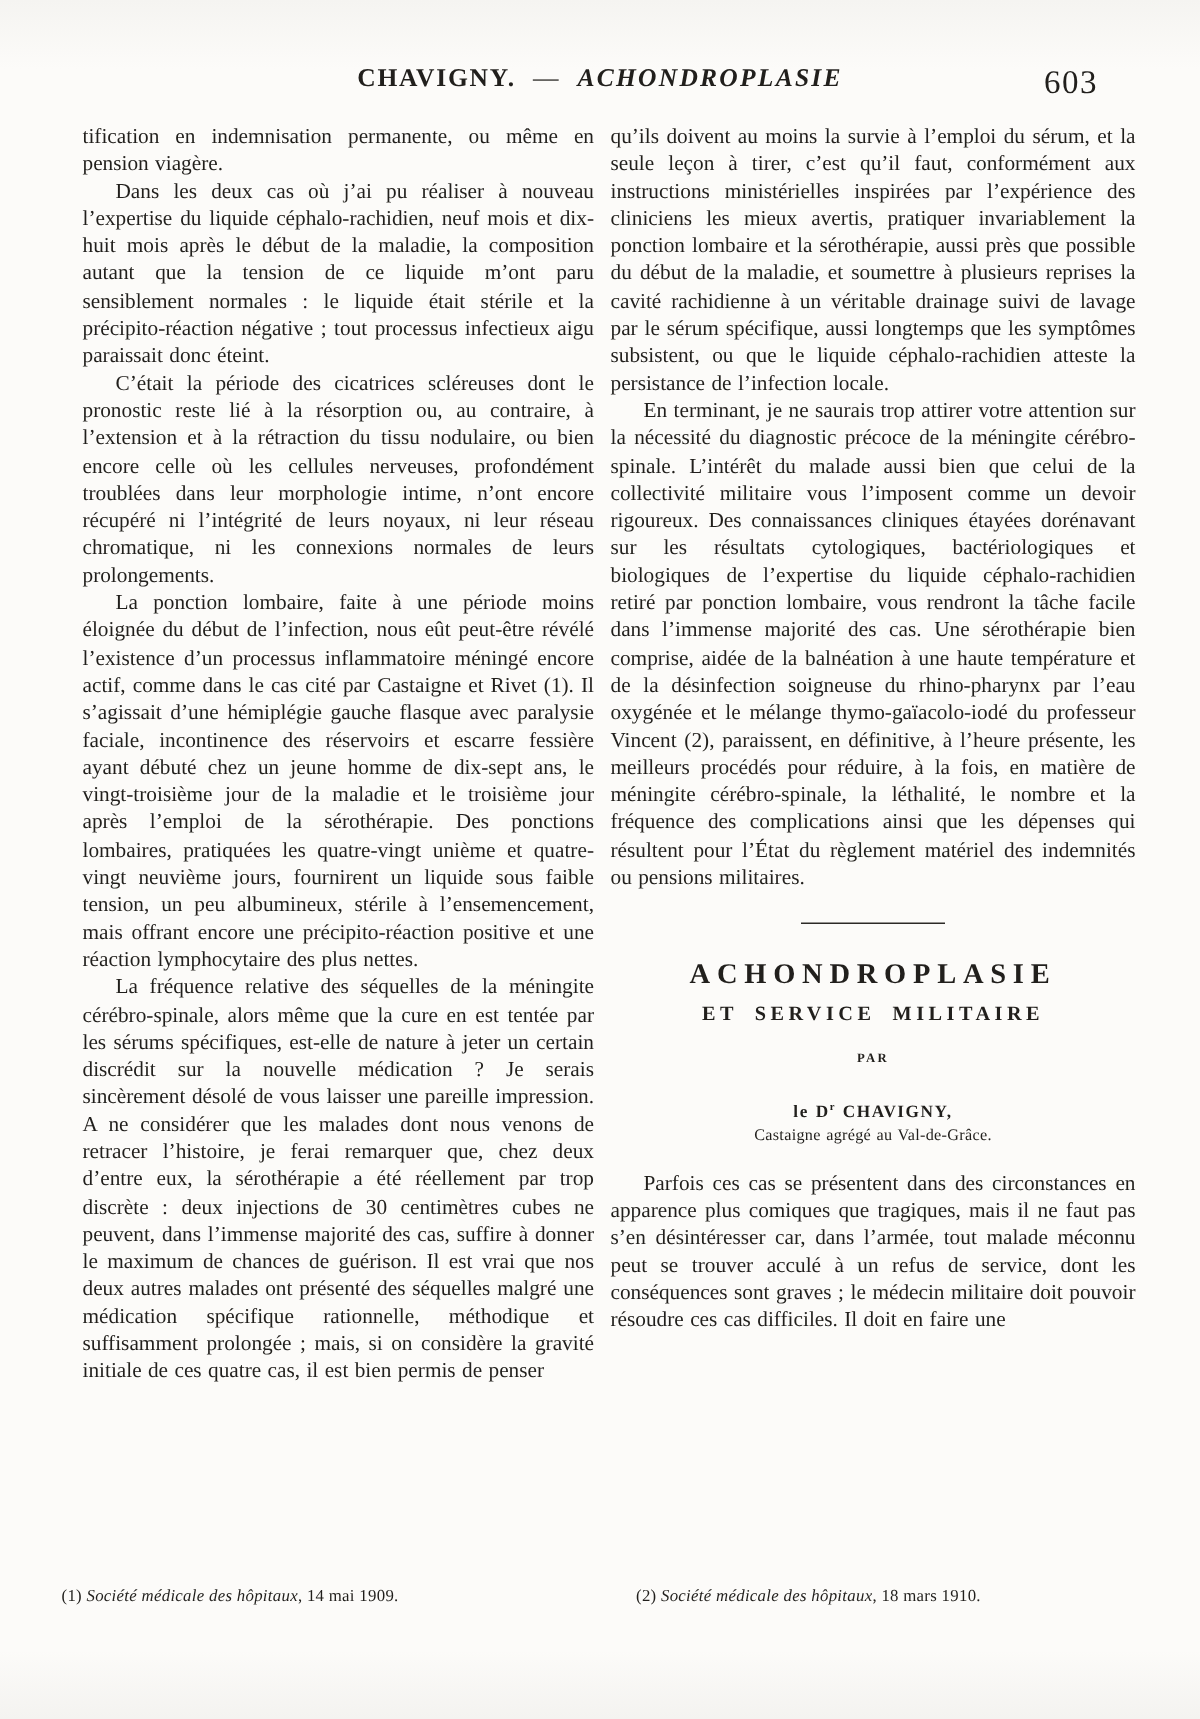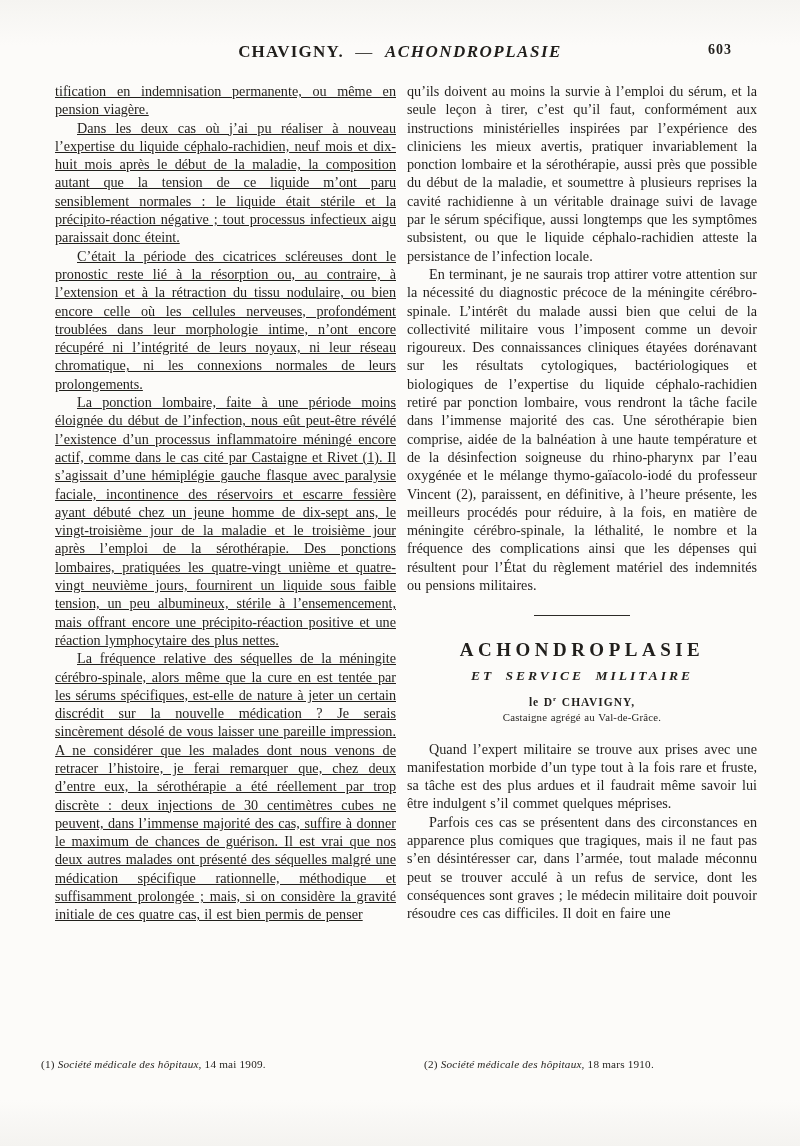--- a/index.html
+++ b/index.html
@@ -16,48 +16,48 @@
   }
   
   .running-head {
     position:absolute; top:42px; left:0; width:800px;
     text-align:center; font-size:17px; letter-spacing:1.2px;
   }
   .running-head .author { font-weight:700; }
   .running-head .dash { padding:0 6px; }
   .running-head .title { font-style:italic; font-weight:600; letter-spacing:1.5px; }
   .page-number {
-    position:absolute; top:42px; right:68px; font-size:14px; letter-spacing:1px;font-weight:bold;
+    position:absolute; top:42px; right:68px; font-size:22px; letter-spacing:1px;
   }
   
   .col {
     position:absolute; top:82px;
     font-size:14.2px; line-height:18.3px;
     text-align:justify; word-spacing:0.05em;
   }
-  .col-left  { left:55px;  width:341px;text-decoration:underline; }
+  .col-left  { left:55px;  width:341px; }
   .col-right { left:407px; width:350px; }
   .col p { margin:0; text-indent:1.55em; }
   .col p.noindent { text-indent:0; }
   
   .section-divider {
     width:96px; height:0; border-top:1.6px solid #2c2a27;
     margin:21px auto 0 auto;
   }
   
   .article-head { text-align:center; }
   .article-title {
     margin-top:25px; font-size:19px; font-weight:700; letter-spacing:4.5px;
     text-indent:0; word-spacing:2px;
   }
   .article-subtitle {
-    margin-top:7px; font-size:13.5px; font-weight:700; letter-spacing:3px; word-spacing:5px;font-style:italic;
+    margin-top:7px; font-size:13.5px; font-weight:700; letter-spacing:3px; word-spacing:5px;
   }
   .byline-label { margin-top:11px; font-size:8.5px; letter-spacing:1.5px; font-weight:600; }
-  .byline-author { margin-top:5px; font-size:11.5px; font-weight:700; letter-spacing:1px; }
+  .byline-author { margin-top:15px; font-size:11.5px; font-weight:700; letter-spacing:1px; }
   .byline-author .sup { font-size:0.62em; vertical-align:super; }
   .byline-role { font-size:10.8px; line-height:13.5px; letter-spacing:0.2px; }
   .byline-role.first { margin-top:4px; }
   .article-head + p { margin-top:15px; }
   
   .footnotes {
     position:absolute; left:41px; top:1058px; width:700px;
     display:flex; font-size:11.2px; letter-spacing:0.2px;
   }
   .footnote { white-space:nowrap; }
@@ -87,25 +87,25 @@
 
   <div class="col col-right">
     <p class="noindent">qu’ils doivent au moins la survie à l’emploi du sérum, et la seule leçon à tirer, c’est qu’il faut, conformément aux instructions ministérielles inspirées par l’expérience des cliniciens les mieux avertis, pratiquer invariablement la ponction lombaire et la sérothérapie, aussi près que possible du début de la maladie, et soumettre à plusieurs reprises la cavité rachidienne à un véritable drainage suivi de lavage par le sérum spécifique, aussi longtemps que les symptômes subsistent, ou que le liquide céphalo-rachidien atteste la persistance de l’infection locale.</p>
     <p>En terminant, je ne saurais trop attirer votre attention sur la nécessité du diagnostic précoce de la méningite cérébro-spinale. L’intérêt du malade aussi bien que celui de la collectivité militaire vous l’imposent comme un devoir rigoureux. Des connaissances cliniques étayées dorénavant sur les résultats cytologiques, bactériologiques et biologiques de l’expertise du liquide céphalo-rachidien retiré par ponction lombaire, vous rendront la tâche facile dans l’immense majorité des cas. Une sérothérapie bien comprise, aidée de la balnéation à une haute température et de la désinfection soigneuse du rhino-pharynx par l’eau oxygénée et le mélange thymo-gaïacolo-iodé du professeur Vincent (2), paraissent, en définitive, à l’heure présente, les meilleurs procédés pour réduire, à la fois, en matière de méningite cérébro-spinale, la léthalité, le nombre et la fréquence des complications ainsi que les dépenses qui résultent pour l’État du règlement matériel des indemnités ou pensions militaires.</p>
 
     <div class="section-divider"></div>
 
     <div class="article-head">
       <div class="article-title">ACHONDROPLASIE</div>
       <div class="article-subtitle">ET SERVICE MILITAIRE</div>
+      <div class="byline-label">PAR</div>
       <div class="byline-author"><span>le D</span><span class="sup">r</span><span> CHAVIGNY,</span></div>
       <div class="byline-role">Castaigne agrégé au Val-de-Grâce.</div>
     </div>
 
-    <p>Quand l’expert militaire se trouve aux prises avec une manifestation morbide d’un type tout à la fois rare et fruste, sa tâche est des plus ardues et il faudrait même savoir lui être indulgent s’il commet quelques méprises.</p>
     <p>Parfois ces cas se présentent dans des circonstances en apparence plus comiques que tragiques, mais il ne faut pas s’en désintéresser car, dans l’armée, tout malade méconnu peut se trouver acculé à un refus de service, dont les conséquences sont graves ; le médecin militaire doit pouvoir résoudre ces cas difficiles. Il doit en faire une</p>
   </div>
 
   <div class="footnotes">
     <div class="footnote fn-left"><span class="fn-marker">(1)</span><span class="journal">Société médicale des hôpitaux</span><span>, 14 mai 1909.</span></div>
     <div class="footnote"><span class="fn-marker">(2)</span><span class="journal">Société médicale des hôpitaux</span><span>, 18 mars 1910.</span></div>
   </div>
 
 </div>
 

